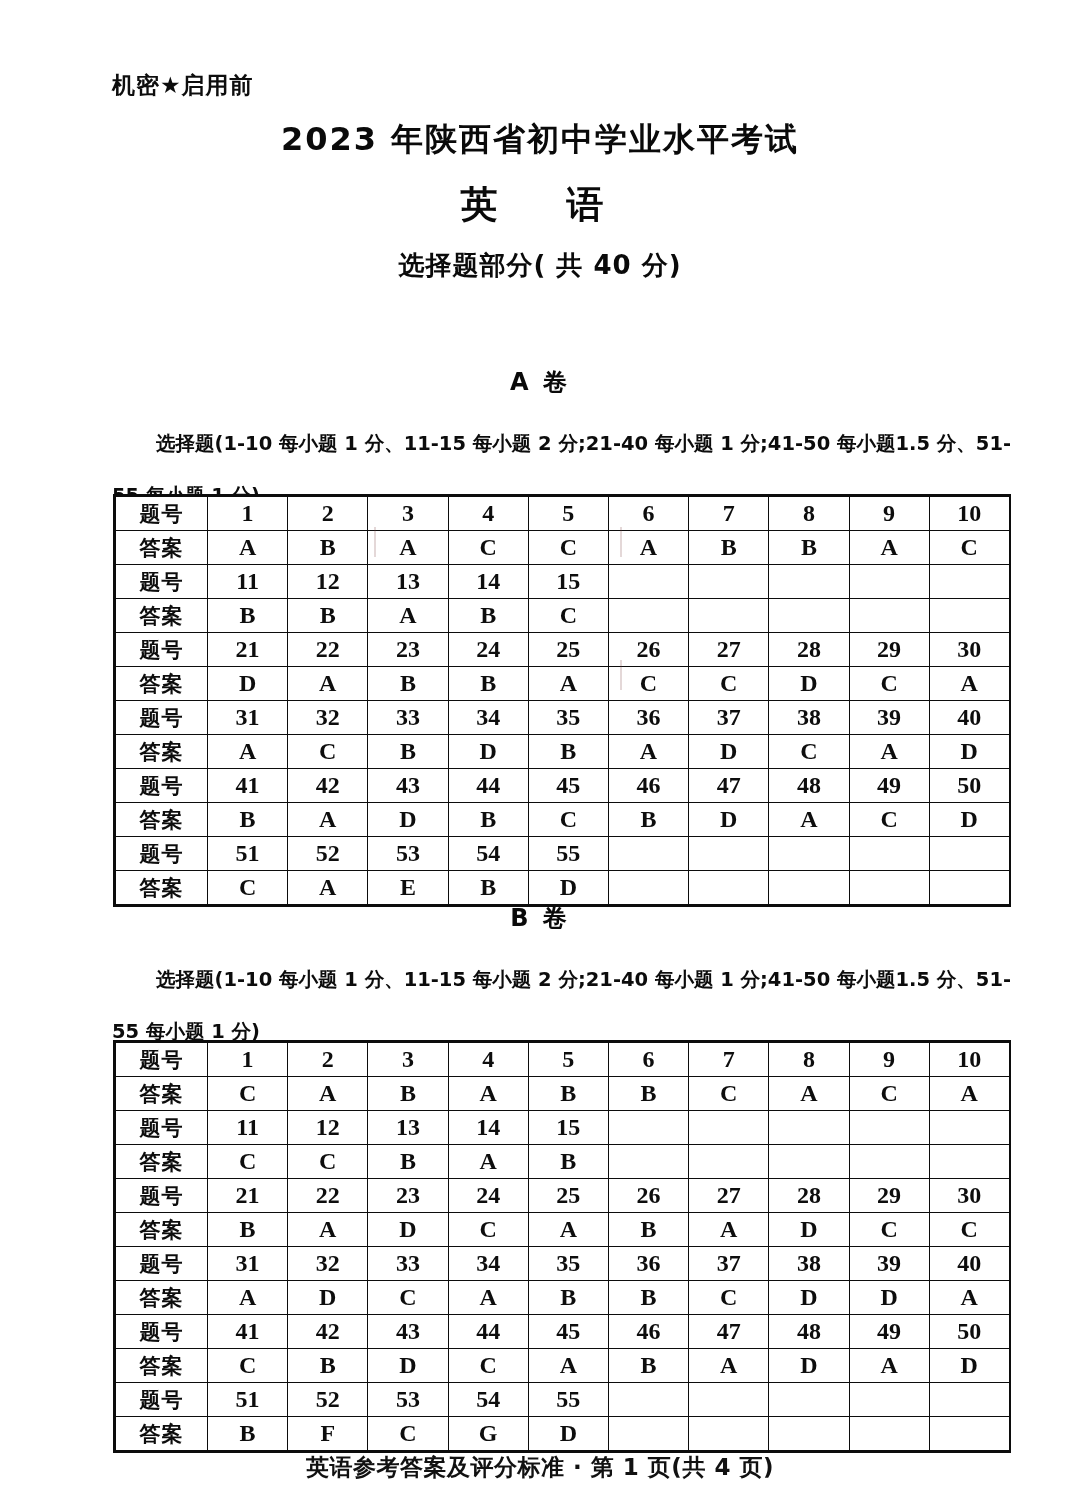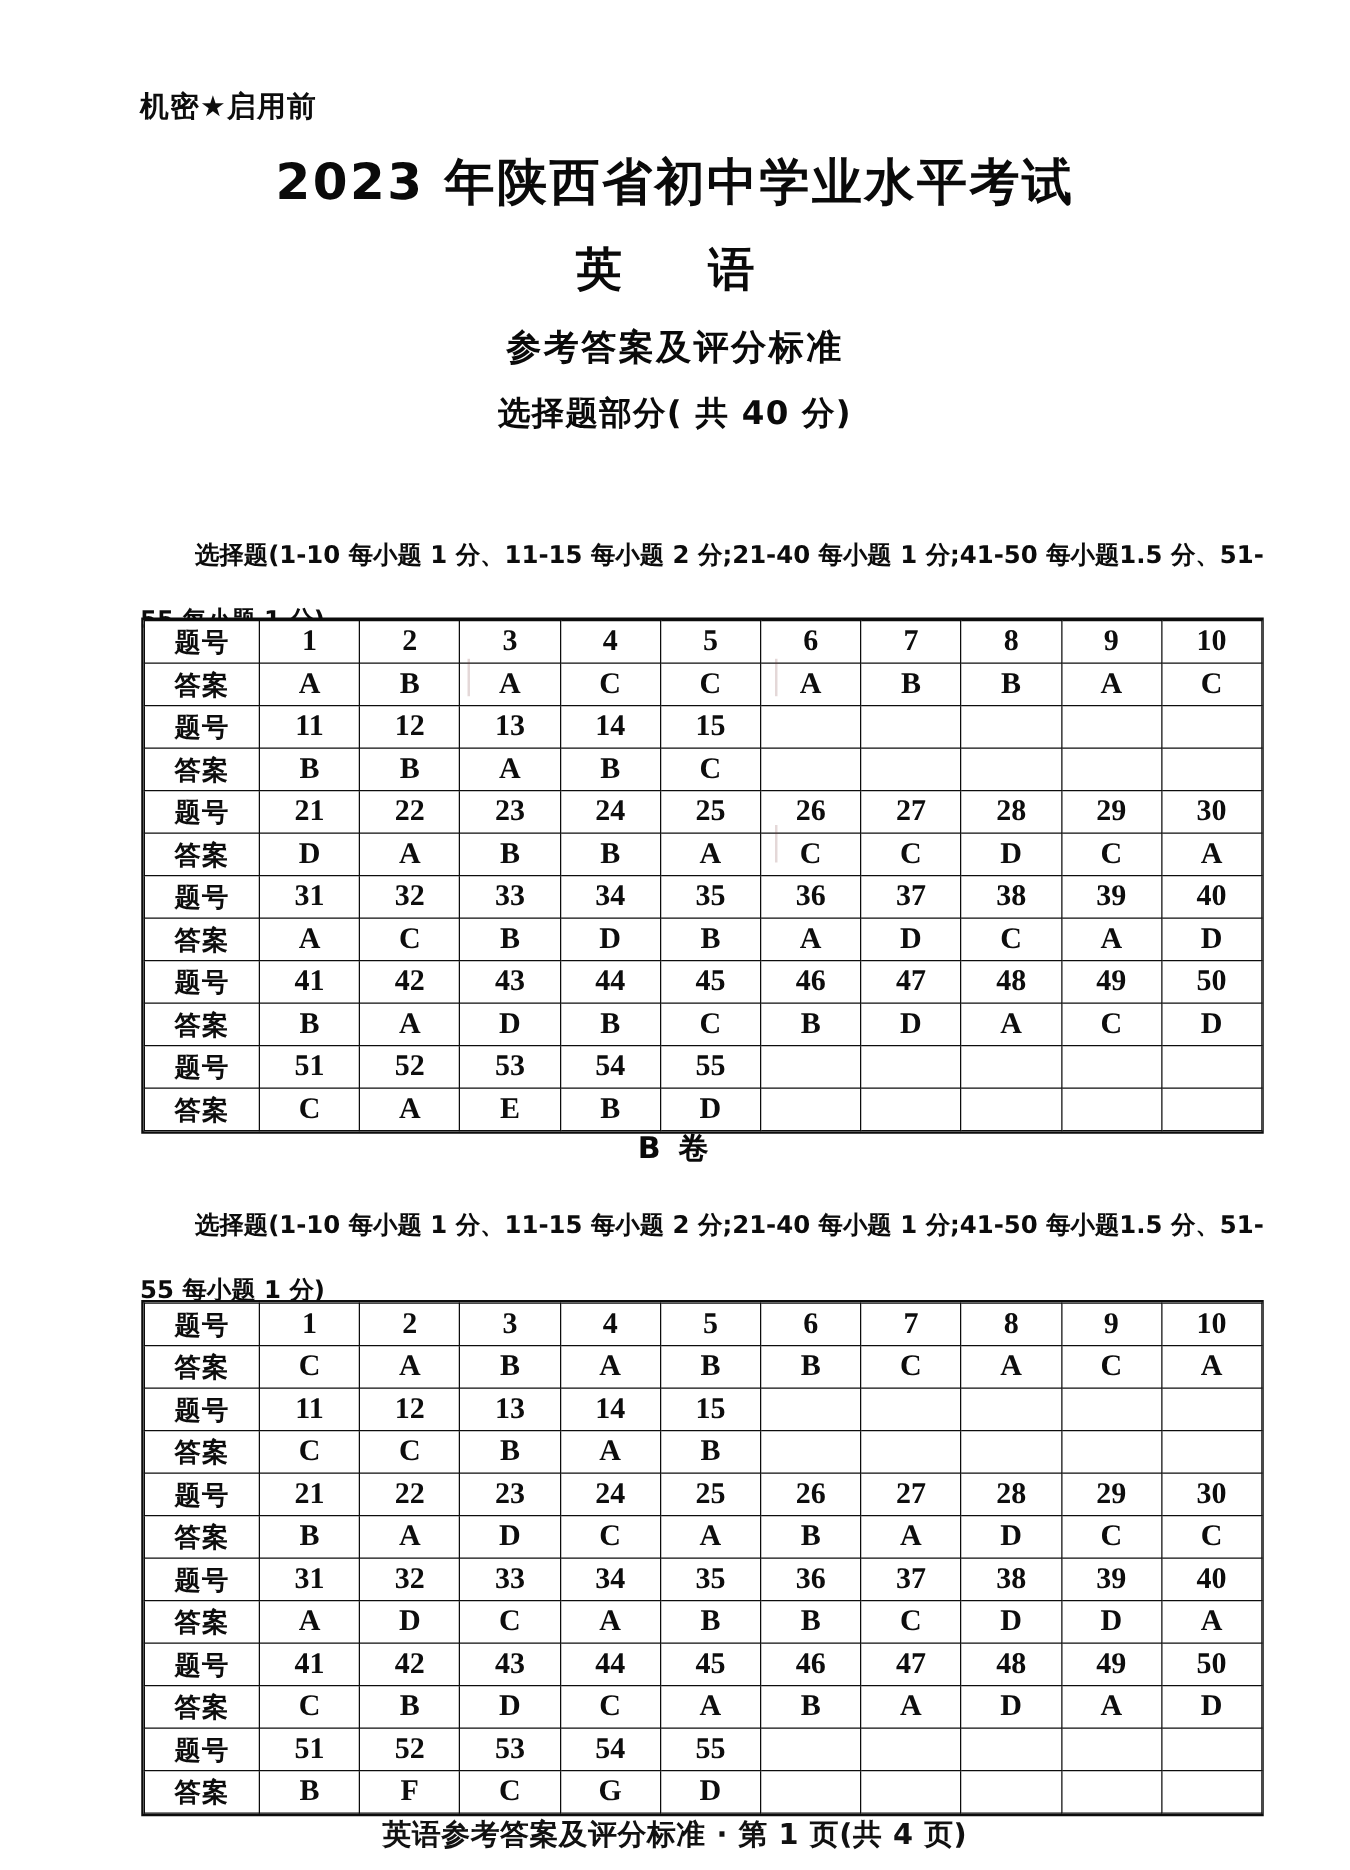--- a/index.html
+++ b/index.html
@@ -39,21 +39,21 @@
   .title-block {
     position: absolute;
     left: 0;
     right: 0;
     top: 118px;
     text-align: center;
   }
   .title-main {
     font-family: "DejaVu Sans", sans-serif;
     font-weight: 700;
-    font-size: 40px;
+    font-size: 32px;
     letter-spacing: 2px;
     color: #0a0a0a;
     margin-bottom: 18px;
   }
   .title-subject {
     font-family: "DejaVu Sans", sans-serif;
     font-weight: 700;
     font-size: 37px;
     letter-spacing: 16px;
     color: #0a0a0a;
@@ -164,24 +164,26 @@
 </head>
 <body>
 
 <div class="page">
 
   <div class="confidential">机密★启用前</div>
 
   <div class="title-block">
     <div class="title-main">2023 年陕西省初中学业水平考试</div>
     <div class="title-subject">英　语</div>
-    <div class="title-standard">参考答案及评分标准</div>
     <div class="title-section">选择题部分( 共 40 分)</div>
   </div>
 
+  <div class="pos" style="top:366px;">
+    <div class="paper-label">A 卷</div>
+  </div>
 
   <div class="pos" style="top:418px;">
     <div class="instructions">选择题(1-10 每小题 1 分、11-15 每小题 2 分;21-40 每小题 1 分;41-50 每小题1.5 分、51-55 每小题 1 分)</div>
   </div>
 
   <div class="pos" style="top:494px;">
     <div class="tbl-outer">
       <table class="ans-table">
         <colgroup>
           <col class="c-label">

